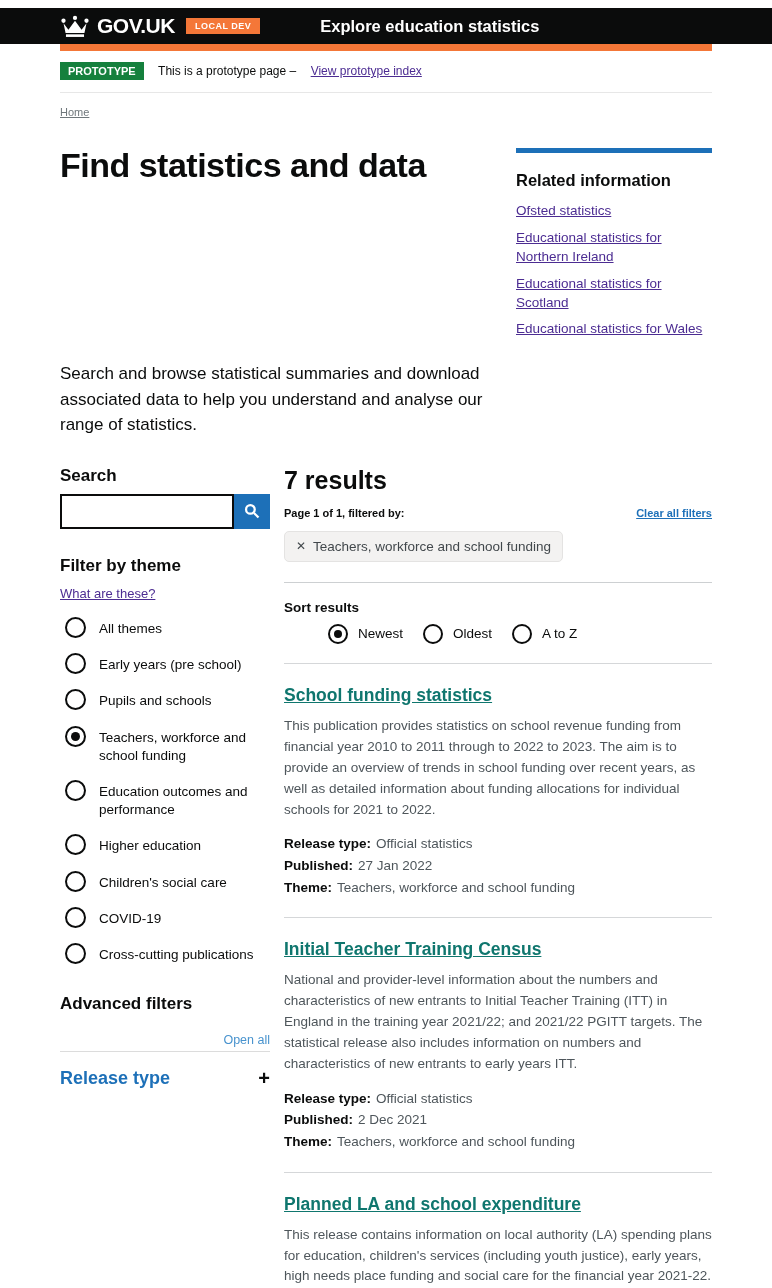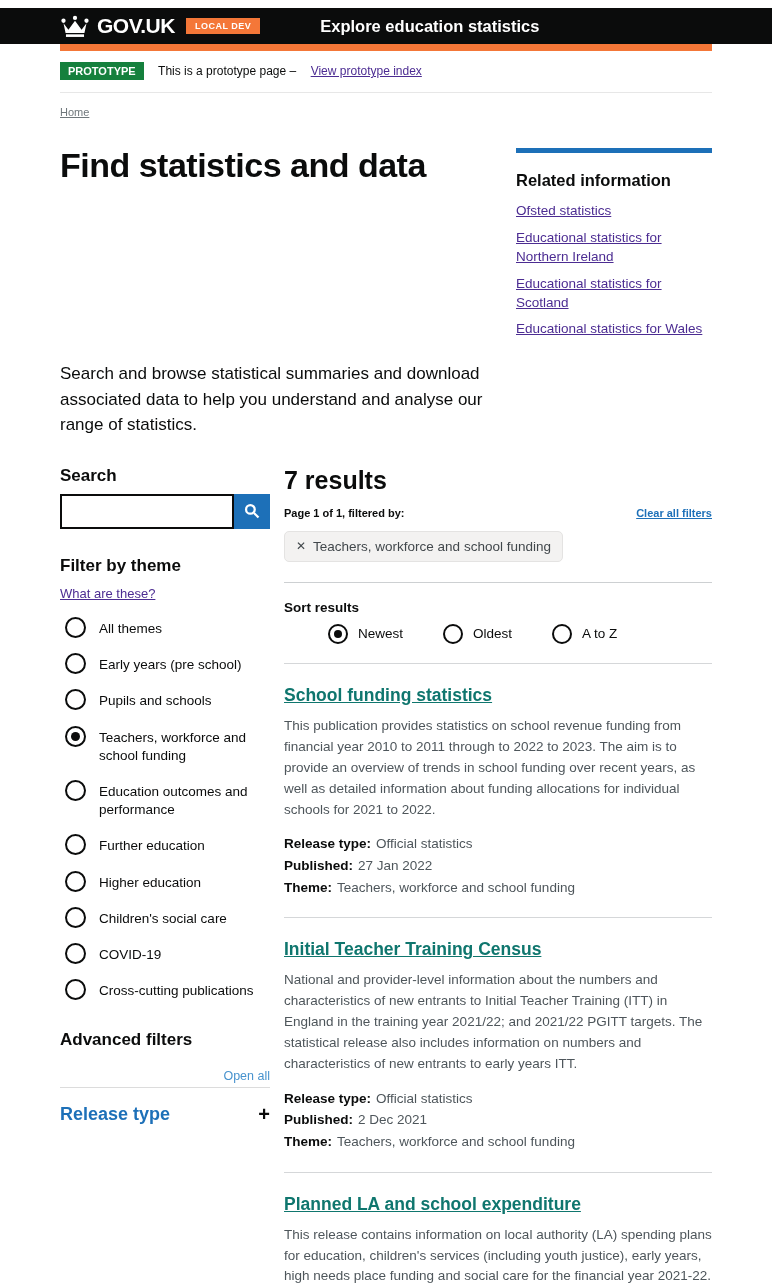--- a/index.html
+++ b/index.html
@@ -77,21 +77,21 @@
   .results-heading { font-size: 25px; font-weight: bold; }
   .page-row { display: flex; justify-content: space-between; align-items: baseline; margin-top: 12px; font-size: 11px; font-weight: bold; }
   .clear-link { color: #1d70b8; text-decoration: underline; cursor: pointer; }
   .chip { display: inline-flex; align-items: center; margin-top: 12px; background: #f3f2f1;
     border: 1px solid #e4e3e2; border-radius: 5px; padding: 7px 11px; font-size: 13.5px;
     color: #42484c; cursor: pointer; }
   .chip .remove-x { margin-right: 7px; font-size: 12px; }
   .hr { border: none; border-top: 1px solid #cdd0d2; margin-top: 20px; }
   .sort-block { margin-top: 17px; }
   .sort-heading { font-size: 13.5px; font-weight: bold; }
-  .sort-options { display: flex; gap: 40px; margin-top: 9px; align-items: center; padding-left: 44px; }
+  .sort-options { display: flex; gap: 20px; margin-top: 9px; align-items: center; padding-left: 44px; }
   .sort-option { display: flex; gap: 10px; align-items: center; cursor: pointer; }
   .sort-option .radio { width: 20px; height: 20px; }
   .sort-option .radio.checked::after { inset: 4px; }
   .sort-label { font-size: 13.5px; }
 
   .result-item { border-top: 1px solid #d5d7d9; margin-top: 19px; padding-top: 21px; }
   .result-title { font-size: 17.5px; font-weight: bold; color: #0f766e;
     text-decoration: underline; display: inline-block; line-height: 1.2; cursor: pointer; }
   .result-desc { font-size: 13.5px; line-height: 1.55; color: #4e565b; margin-top: 10px; }
   .result-desc:empty { margin-top: 0; }
@@ -188,24 +188,20 @@
         <div class="radio-item">
           <span class="radio checked"></span>
           <span class="radio-label">Teachers, workforce and school funding</span>
         </div>
         <div class="radio-item">
           <span class="radio"></span>
           <span class="radio-label">Education outcomes and performance</span>
         </div>
         <div class="radio-item">
           <span class="radio"></span>
-          <span class="radio-label">Further education</span>
-        </div>
-        <div class="radio-item">
-          <span class="radio"></span>
           <span class="radio-label">Higher education</span>
         </div>
         <div class="radio-item">
           <span class="radio"></span>
           <span class="radio-label">Children's social care</span>
         </div>
         <div class="radio-item">
           <span class="radio"></span>
           <span class="radio-label">COVID-19</span>
         </div>

